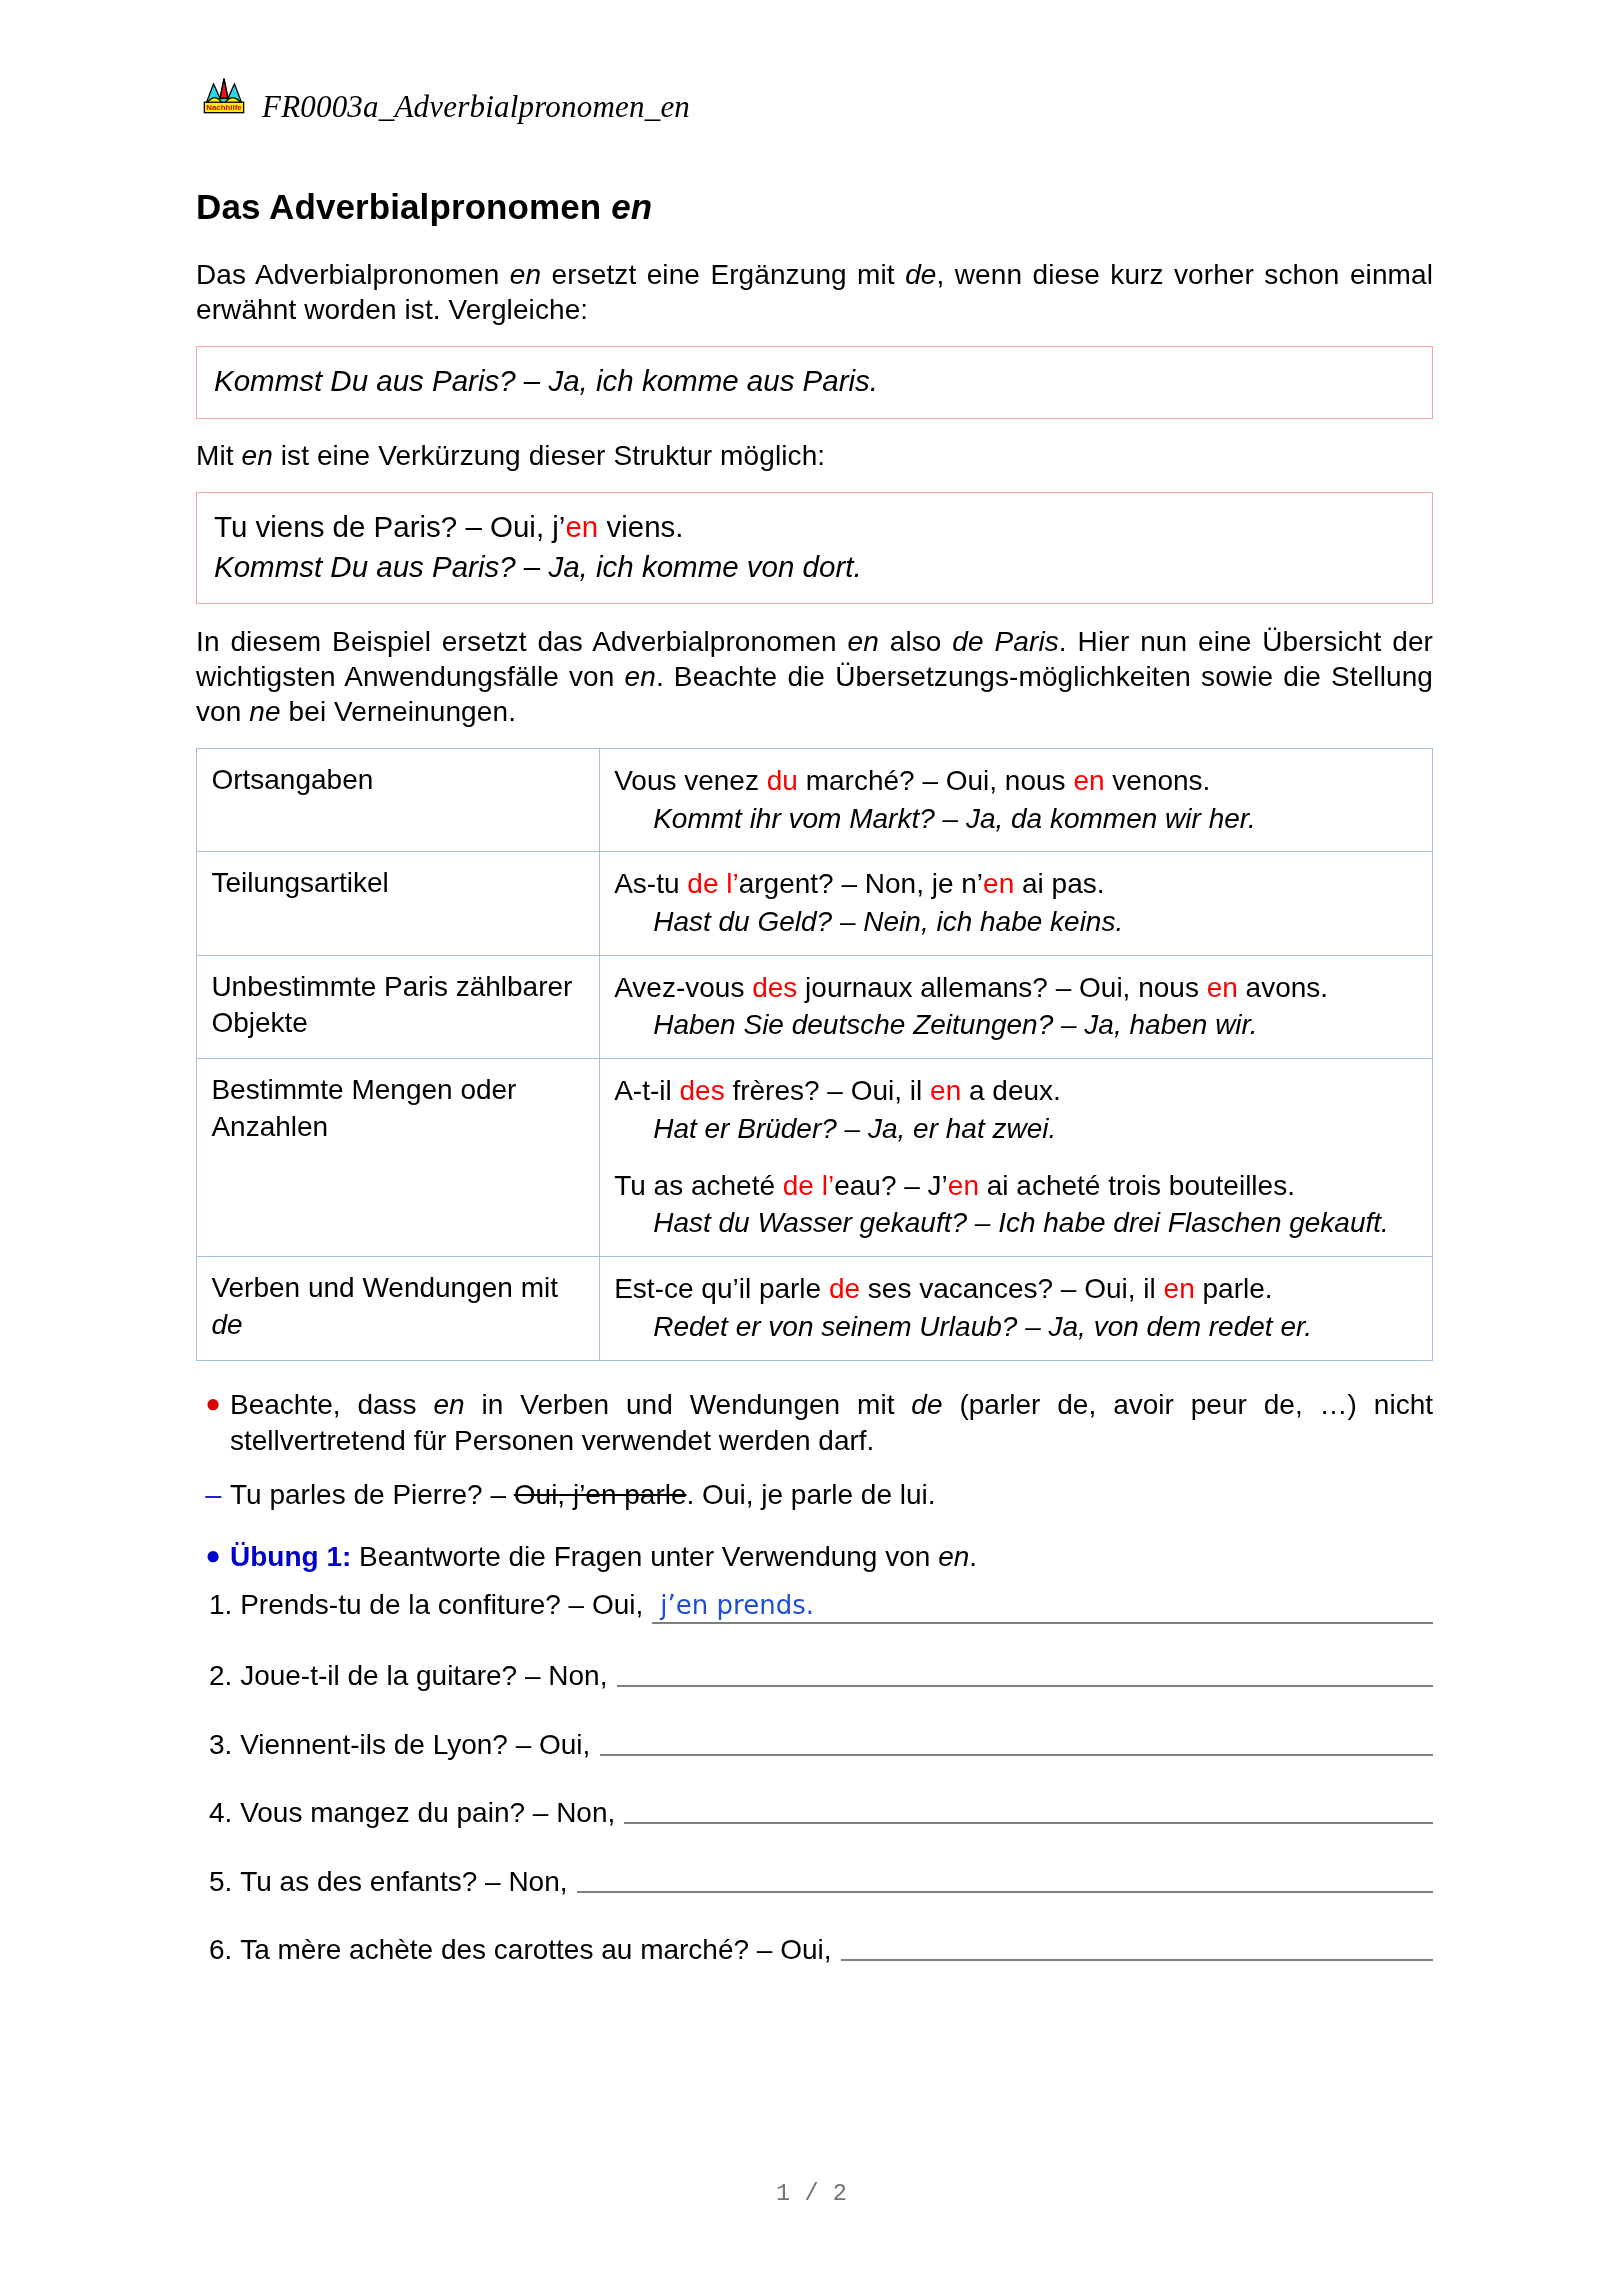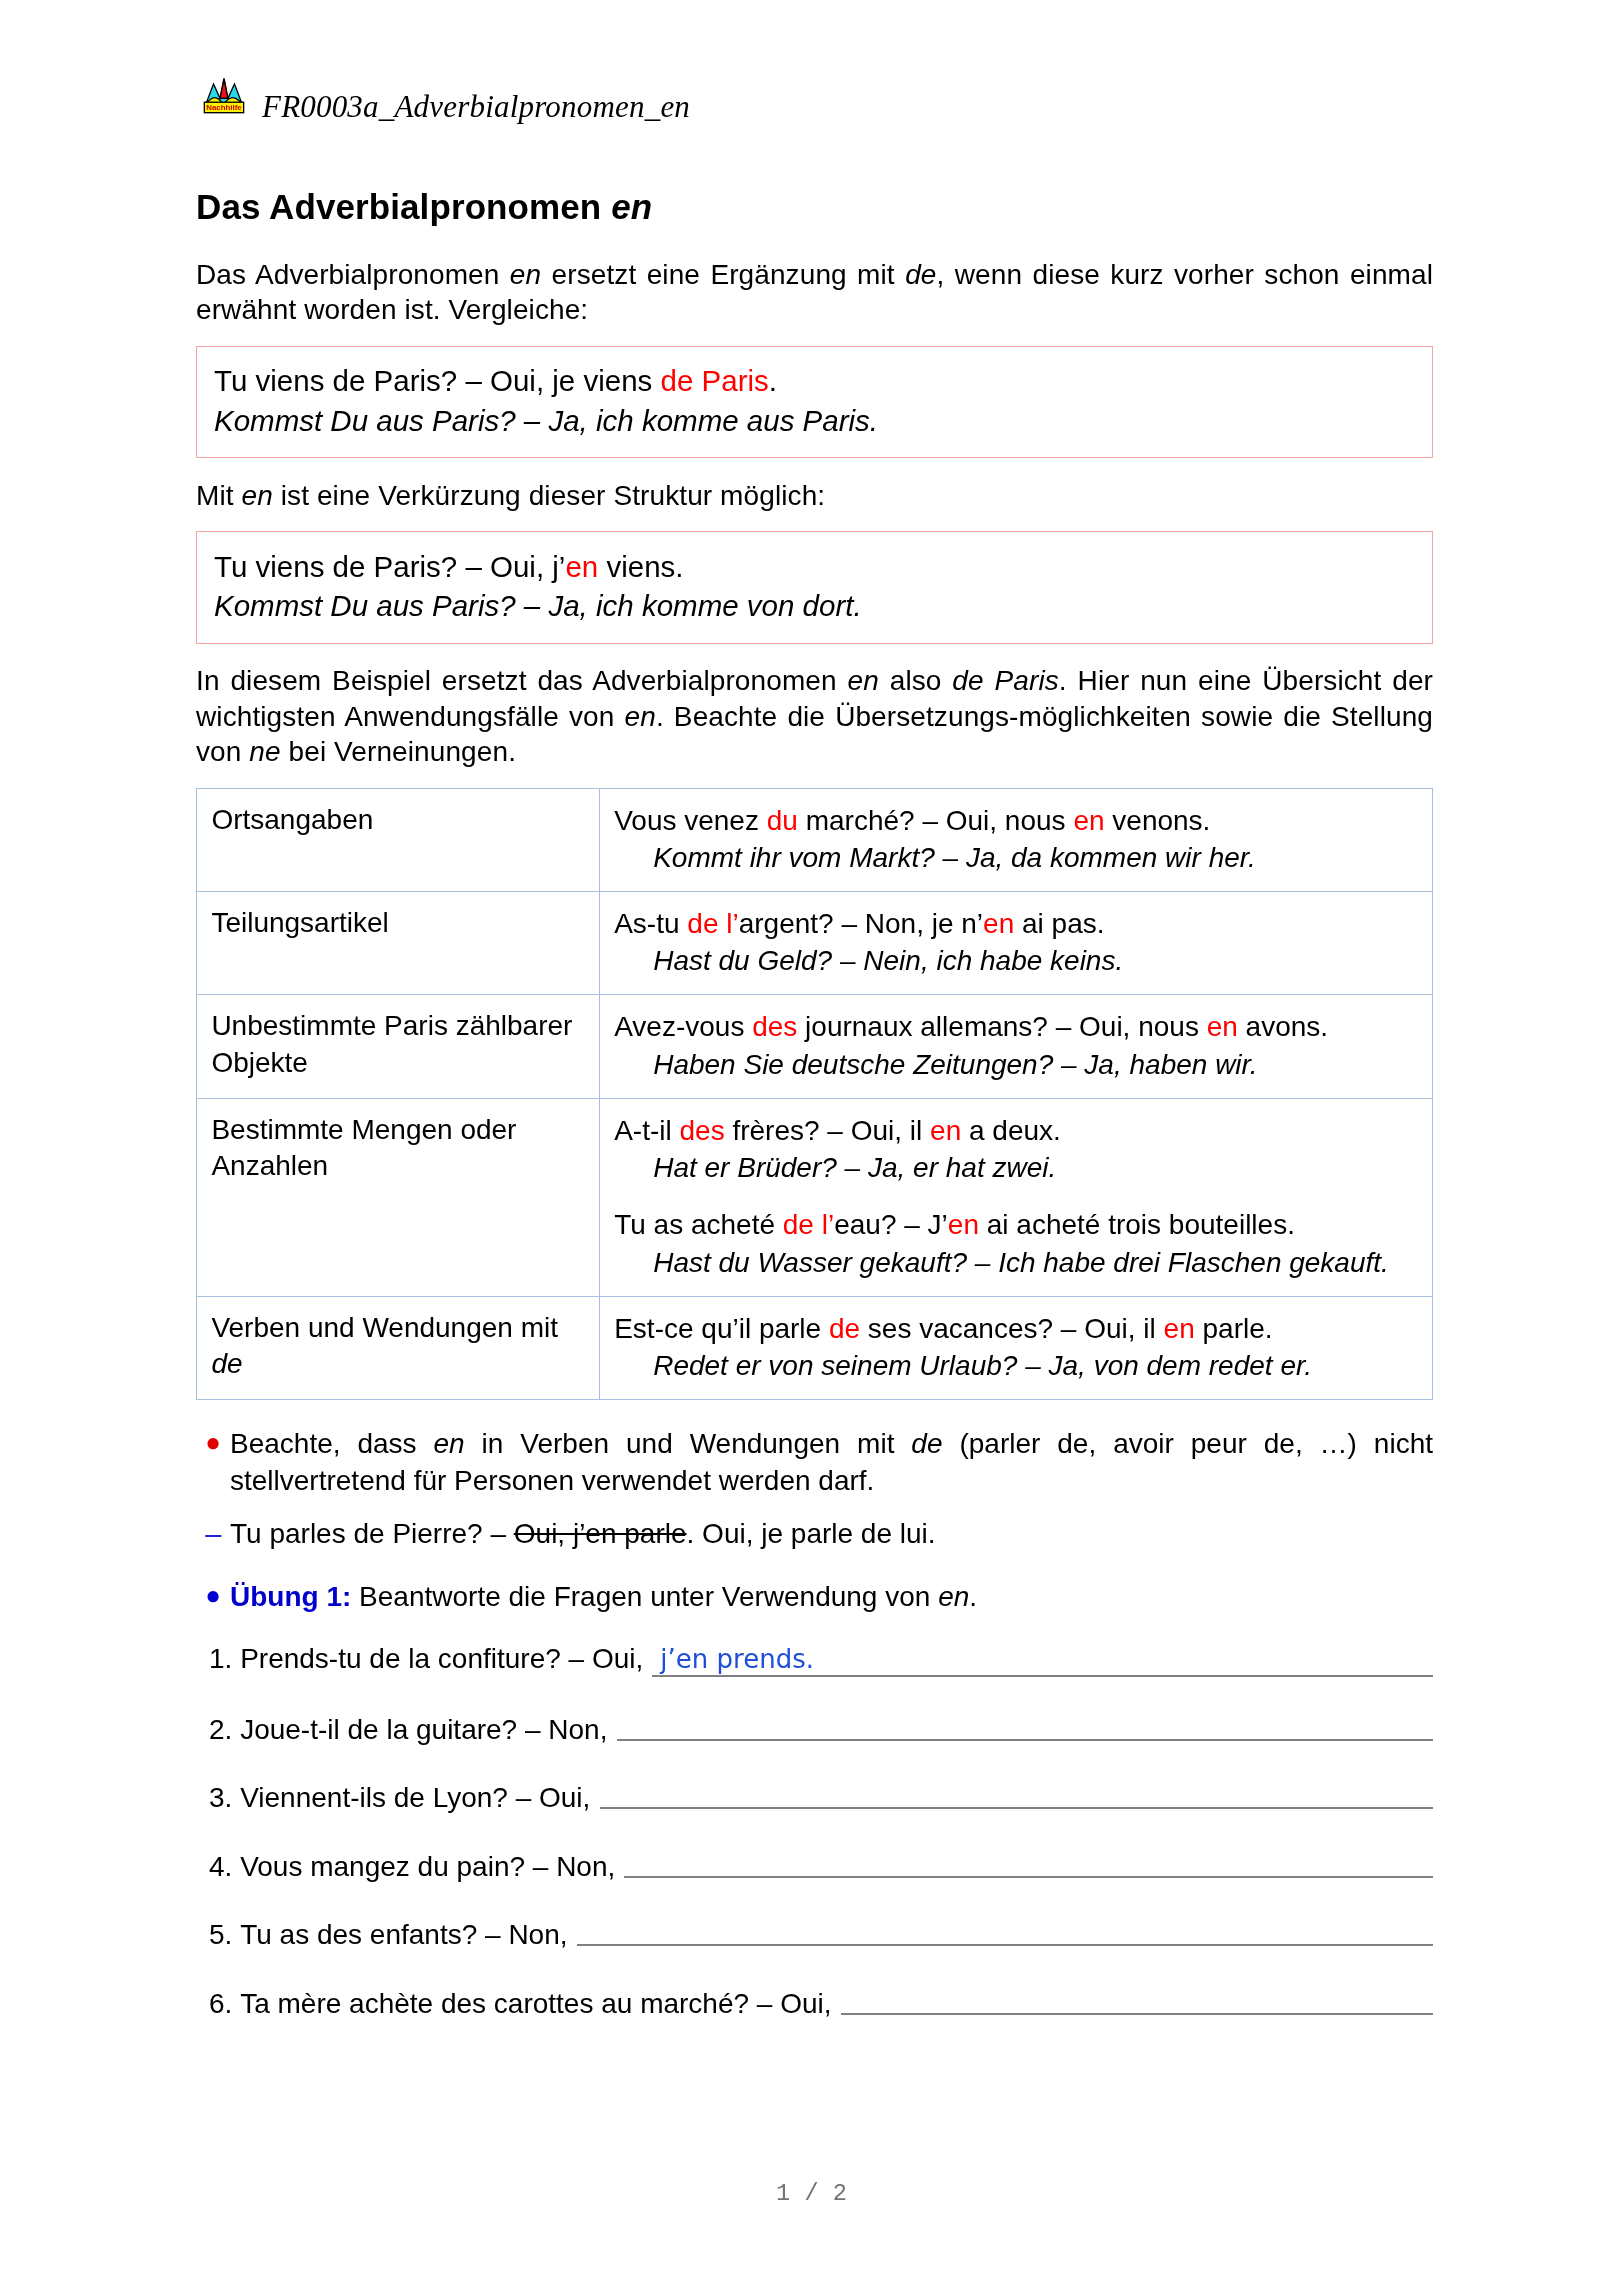--- a/index.html
+++ b/index.html
@@ -155,21 +155,21 @@
     text-align: justify;
   }
   .bullet-body.nojust { text-align: left; }
   .strike { text-decoration: line-through; }
   .uebung-label {
     color: #0000cc;
     font-weight: bold;
   }
 
   
-  .exercises { margin-top: 26px; }
+  .exercises { margin-top: 12px; }
   .ex-item {
     display: flex;
     align-items: baseline;
     margin-bottom: 27.5px;
     padding-left: 13px;
   }
   .ex-q {
     font-family: "Liberation Sans Narrow", "Liberation Sans", sans-serif;
     font-stretch: condensed;
     font-size: 28px;
@@ -224,21 +224,20 @@
     <div class="header-title">FR0003a_Adverbialpronomen_en</div>
   </div>
 
   <div class="content">
 
     <h1 class="doc-title"><span>Das Adverbialpronomen </span><span class="it">en</span></h1>
 
     <p class="body-text"><span>Das Adverbialpronomen </span><span class="it">en</span><span> ersetzt eine Ergänzung mit </span><span class="it">de</span><span>, wenn diese kurz vorher schon einmal erwähnt worden ist. Vergleiche:</span></p>
 
     <div class="example-box">
-      <div class="fr"><span>Tu viens de Paris? – Oui, je viens </span><span class="red">de Paris</span><span>.</span></div>
       <div class="de">Kommst Du aus Paris? – Ja, ich komme aus Paris.</div>
     </div>
 
     <p class="body-text nojust"><span>Mit </span><span class="it">en</span><span> ist eine Verkürzung dieser Struktur möglich:</span></p>
 
     <div class="example-box">
       <div class="fr"><span>Tu viens de Paris? – Oui, j’</span><span class="red">en</span><span> viens.</span></div>
       <div class="de">Kommst Du aus Paris? – Ja, ich komme von dort.</div>
     </div>
 

